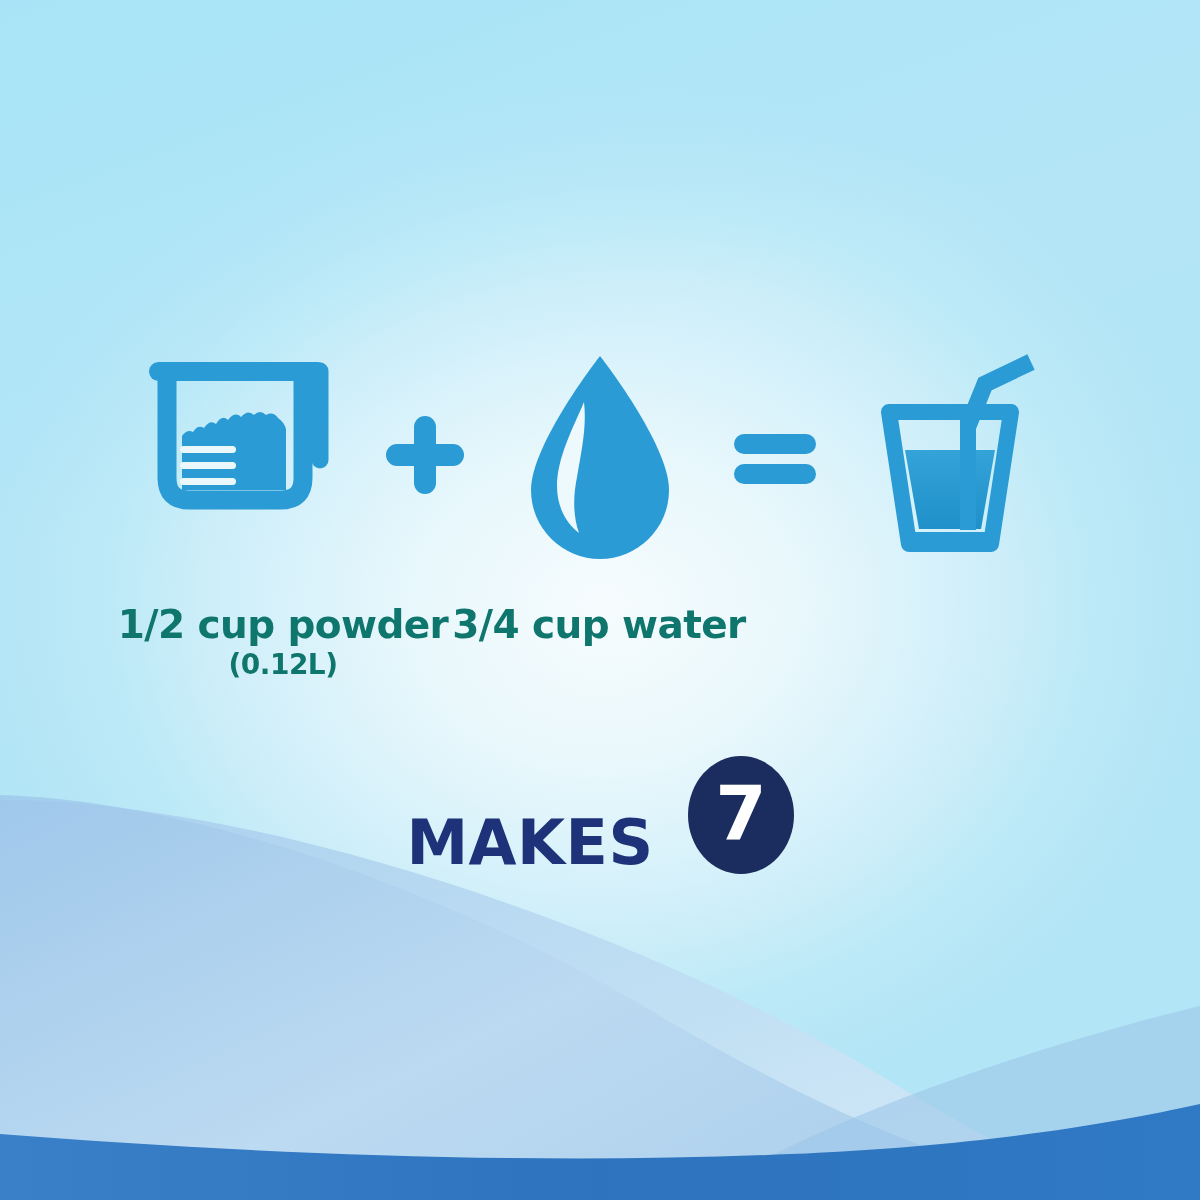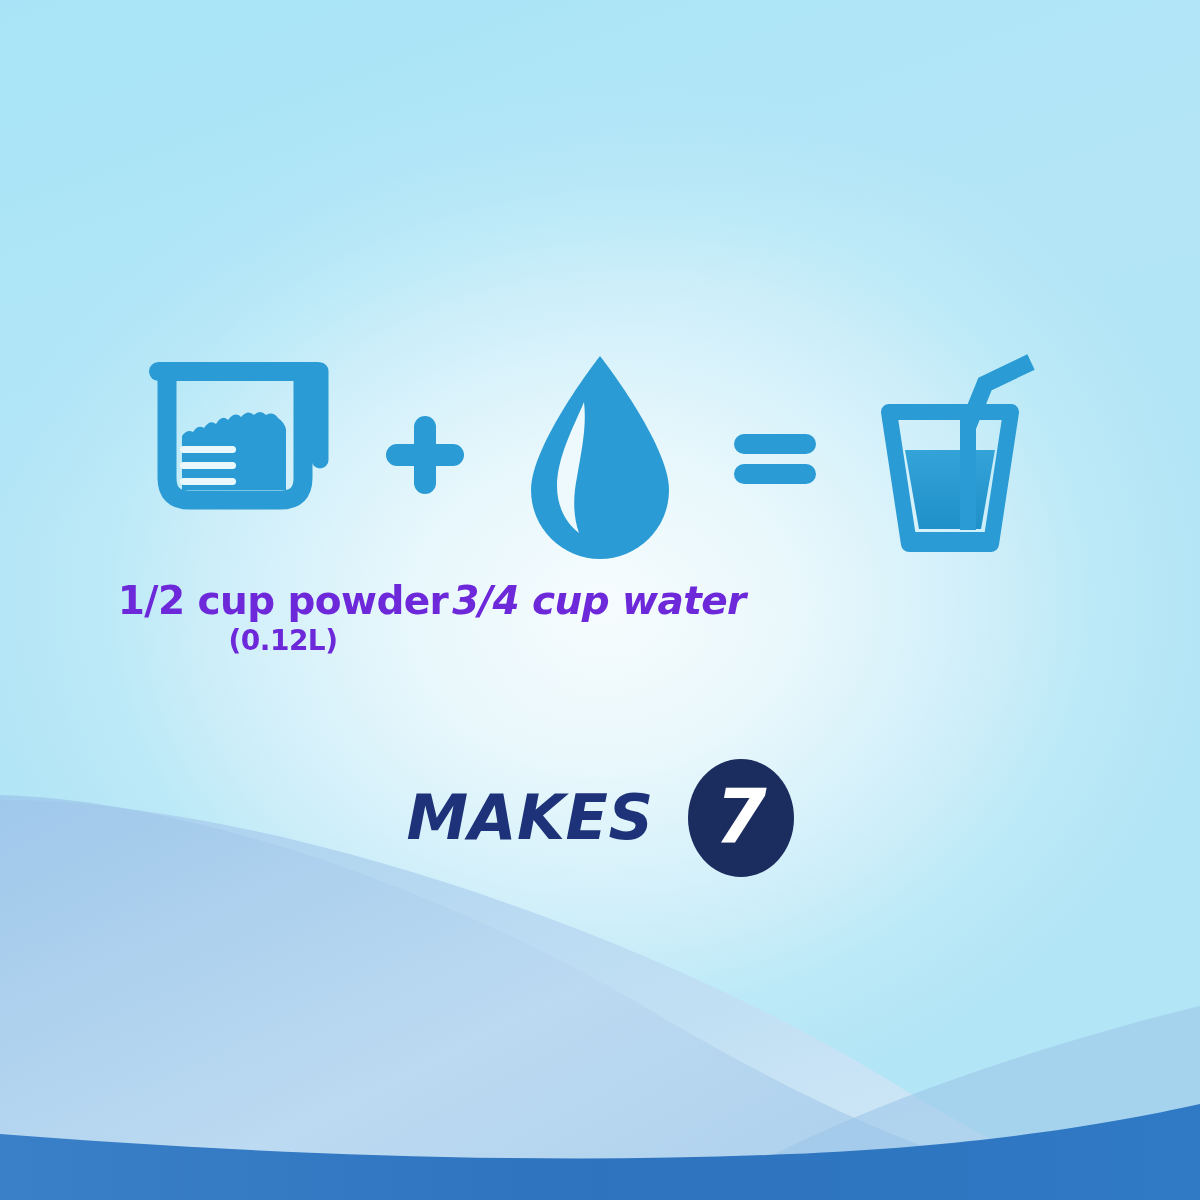--- a/index.html
+++ b/index.html
@@ -98,54 +98,54 @@
     position: absolute;
     left: 0;
     right: 0;
     top: 578px;
     display: flex;
     justify-content: center;
     align-items: flex-start;
   }
   .caption {
     text-align: center;
-    color: #6d28d9;
+    color: #0f766e;
     font-family: "DejaVu Sans", sans-serif;
     font-weight: 700;
     line-height: 1.16;
     width: 340px;
+    margin-top: 24px;
   }
   .caption .main {
     display: block;
     font-size: 39px;
     letter-spacing: -0.6px;
     white-space: nowrap;
   }
   .caption .sub {
     display: block;
     font-size: 28px;
     letter-spacing: -0.5px;
     margin-top: 2px;
   }
   #caption-powder { margin-right: -14px; }
-  #caption-water  { margin-left: -10px; margin-right: -18px; font-style: italic; }
+  #caption-water  { margin-left: -10px; margin-right: -18px; }
   #caption-serving{ margin-left: -4px; }
 
   
   #makes-row {
     position: absolute;
     left: 0;
     right: 0;
     top: 762px;
     height: 112px;
     display: flex;
-    align-items: center;
+    align-items: flex-end;
     justify-content: center;
     gap: 34px;
-    font-style: italic;
   }
   .makes-word {
     color: #1D3278;
     font-family: "DejaVu Sans", sans-serif;
     font-weight: 700;
     font-size: 62px;
     letter-spacing: 0.5px;
     line-height: 1;
     white-space: nowrap;
   }

